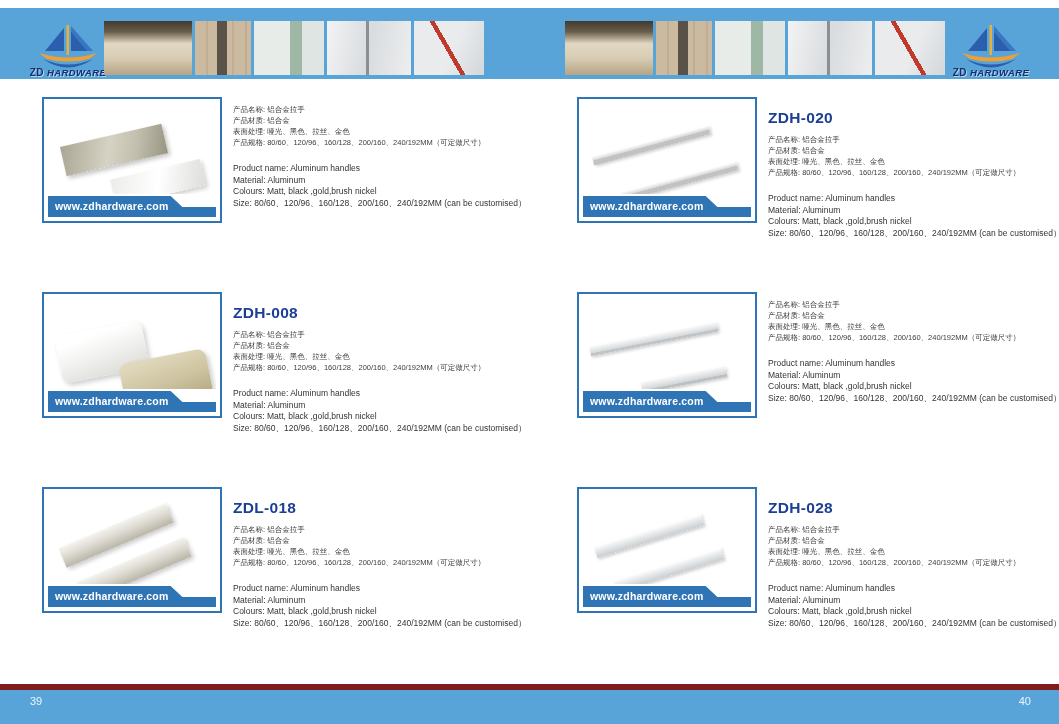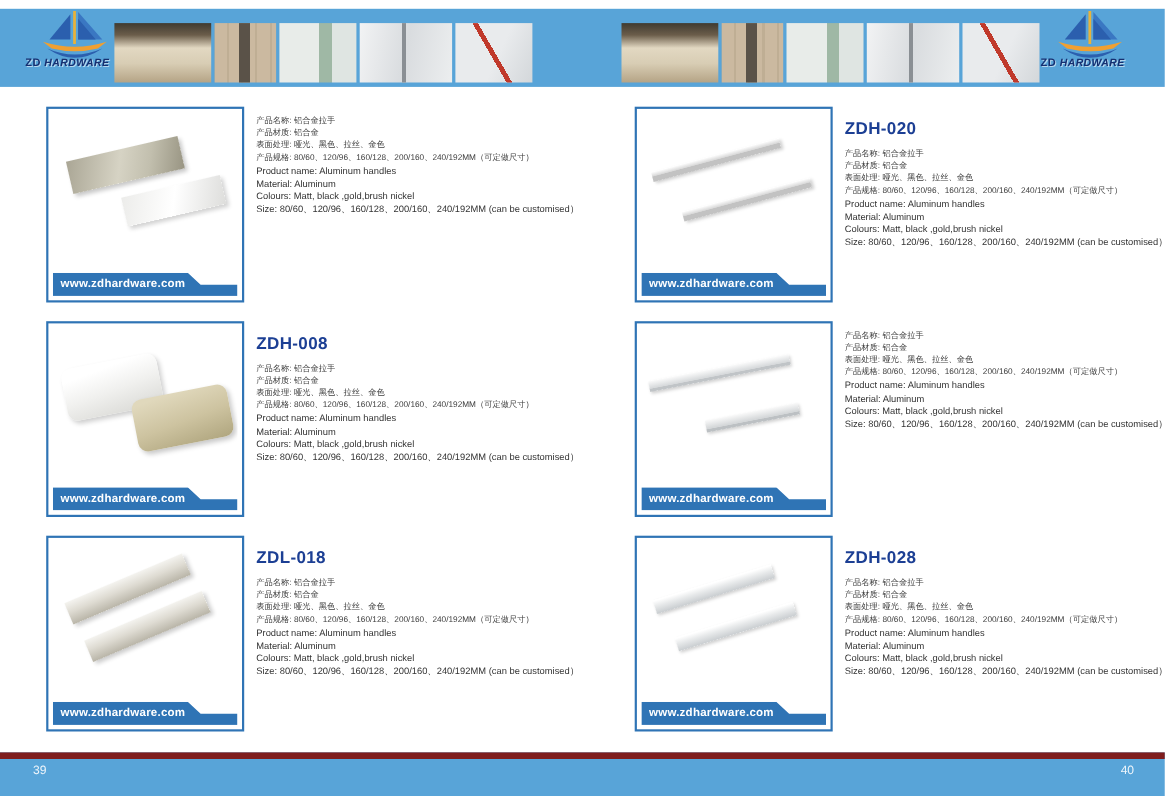--- a/index.html
+++ b/index.html
@@ -5,21 +5,21 @@
   html,body { margin:0; padding:0; background:#ffffff; }
   * { box-sizing:border-box; }
   .canvas {
     position:relative; width:1059px; height:724px; margin:0 auto;
     background:#ffffff; overflow:hidden;
     font-family:"Liberation Sans", sans-serif;
   }
 
   
   .band { position:absolute; left:0; top:8px; width:1059px; height:71px; background:#58a4d8; }
-  .logo { position:absolute; top:1px; width:90px; height:69px; text-align:left; }
+  .logo { position:absolute; top:16px; width:90px; height:69px; text-align:center; }
   .logo-left  { left:23px; }
   .logo-right { left:946px; }
   .logo svg { display:block; margin:0 auto; }
   .logo-text { margin-top:-3px; font-size:10px; font-weight:bold; color:#162f70;
                text-shadow:1px 1px 0 rgba(255,255,255,.55); letter-spacing:.4px; white-space:nowrap; }
   .logo-text .lh { font-style:italic; font-size:9.5px; }
 
   .strip { position:absolute; top:13px; height:54px; display:flex; gap:3px; }
   .strip-left  { left:104px; }
   .strip-right { left:565px; }
@@ -41,35 +41,35 @@
   
   .page { position:absolute; top:79px; width:529px; height:605px; }
   .page-left  { left:0; }
   .page-right { left:530px; }
 
   .card { position:absolute; width:470px; height:182px; }
   .page-left  .card { left:42px; }
   .page-right .card { left:47px; }
   .row1 { top:18px; } .row2 { top:213px; } .row3 { top:408px; }
 
-  .imgbox { position:absolute; left:0; top:0; width:180px; height:178px;
+  .imgbox { position:absolute; left:0; top:0; width:180px; height:126px;
             border:2px solid #2f74b5; background:#ffffff; }
   .photo  { position:absolute; left:4px; right:4px; top:4px; bottom:27px; background:#fff; overflow:hidden; }
   .handle { position:absolute; }
 
   .ribbon { position:absolute; left:4px; right:4px; bottom:4px; height:21px; background:#2f74b5;
             clip-path:polygon(0 0,73% 0,80% 52%,100% 52%,100% 100%,0 100%); }
   .ribbon span { display:block; padding-left:7px; line-height:21px;
                  font-size:10.5px; font-weight:bold; color:#ffffff; letter-spacing:.2px; }
 
   .info { position:absolute; left:191px; top:0; width:285px; }
   .code { margin:12px 0 0; font-size:15.5px; font-weight:bold; color:#1c3f94; letter-spacing:.3px; }
   .cn-block { margin-top:7px; }
   .cn-line { font-size:7.5px; line-height:11px; color:#3c3c3c; white-space:nowrap; }
-  .en-block { margin-top:2px; }
+  .en-block { margin-top:15px; }
   .en-line { font-size:8.5px; line-height:11.5px; color:#333333; white-space:nowrap; }
 
   
   .v016 .h1 { left:14px; top:32px; width:104px; height:30px; transform:rotate(-13deg);
               background:linear-gradient(110deg,#aaa695 0%,#d6d3c4 45%,#c2bfae 70%,#989482 100%);
               box-shadow:2px 3px 4px rgba(0,0,0,.22); }
   .v016 .h2 { left:64px; top:66px; width:92px; height:27px; transform:rotate(-13deg);
               background:linear-gradient(110deg,#ececea,#ffffff 50%,#dddddb);
               box-shadow:2px 3px 4px rgba(0,0,0,.18); }
 

